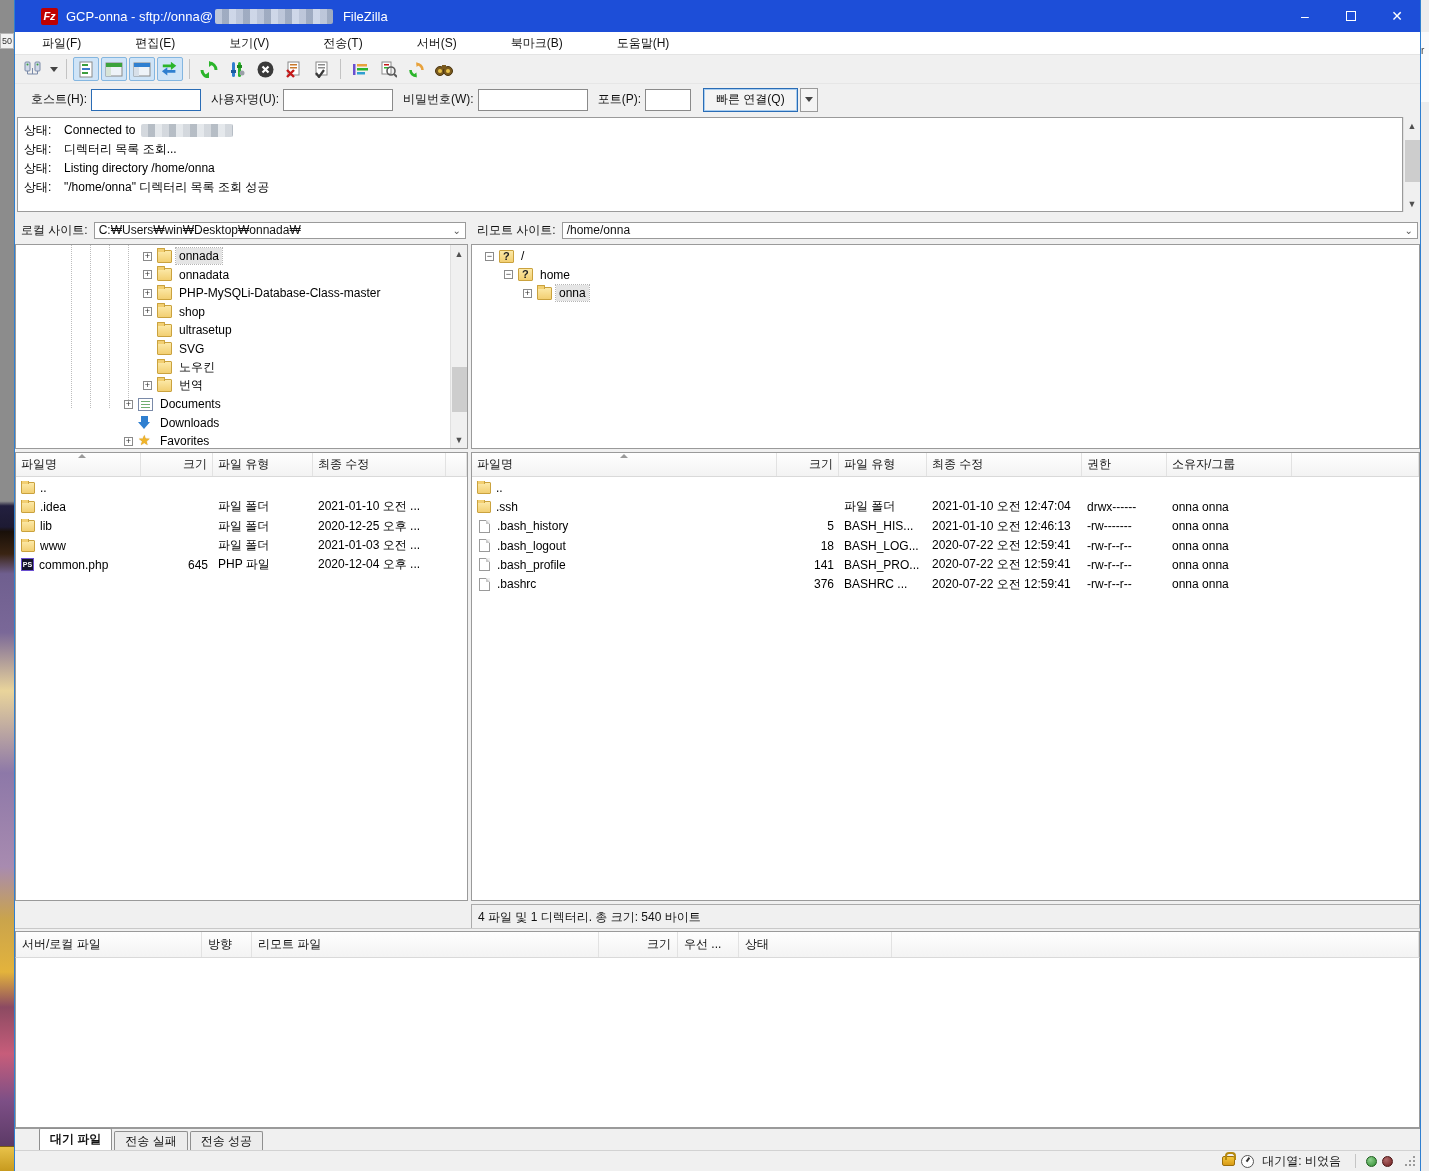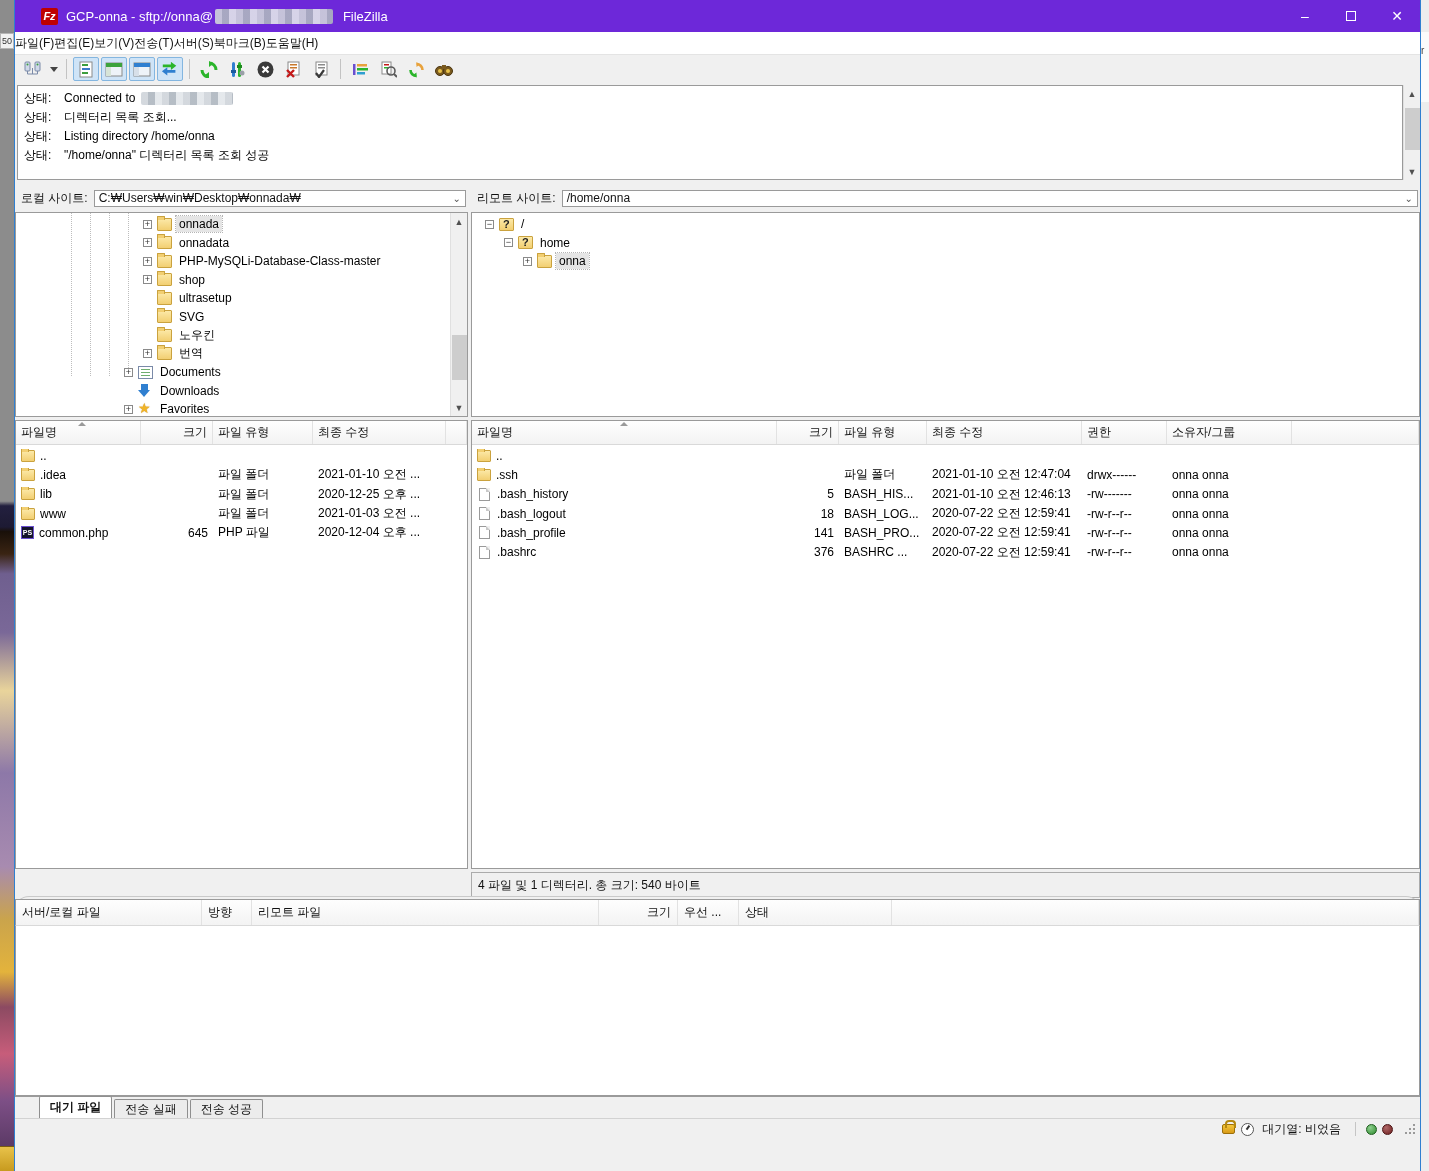--- a/index.html
+++ b/index.html
@@ -10,32 +10,32 @@
   .bg-left{position:absolute;left:0;top:0;width:14px;height:1171px;
     background:linear-gradient(180deg,#8c8c8c 0%,#8c8c8c 42.8%,#23203f 43.2%,#1d1a33 45%,#191009 45.4%,#3a2413 47.3%,#6f5f8f 49%,#7a6898 54%,#e9d49b 59%,#8d78a8 66%,#a88bb0 74%,#caa44c 78.5%,#e3b33c 83%,#8c4a62 86%,#c75d7a 90%,#7d4f86 94%,#4a2f55 100%);}
   .bg-left-tag{position:absolute;left:0;top:33px;width:14px;height:16px;background:#f2f2f2;border:1px solid #b5b5b5;font-size:9px;color:#333;text-align:center;line-height:14px;}
   .bg-left-gold{position:absolute;left:0;top:1146px;width:14px;height:25px;background:linear-gradient(180deg,#e8c24a,#c79a1e);border-top:1px solid #7a5c10;}
   .bg-right{position:absolute;right:0;top:0;width:8px;height:1171px;background:#ededed;}
   .bg-right-top{position:absolute;right:0;top:32px;width:8px;height:70px;background:#fbfbfb;color:#444;font-size:10px;overflow:hidden;line-height:38px;}
 
   
   .win{position:absolute;left:14px;top:0;width:1407px;height:1171px;background:#f0f0f0;border-left:1px solid #2f7fd0;border-right:1px solid #2f7fd0;display:flex;flex-direction:column;}
 
-  .titlebar{height:32px;background:#6d28d9;display:flex;align-items:center;color:#fff;font-size:13px;flex:0 0 auto;}
+  .titlebar{height:32px;background:#1d4ed8;display:flex;align-items:center;color:#fff;font-size:13px;flex:0 0 auto;}
   .tb-icon{width:17px;height:17px;margin:0 8px 0 26px;background:#bf0000;border-radius:2px;color:#fff;font-size:11px;font-weight:bold;font-style:italic;text-align:center;line-height:17px;flex:0 0 auto;}
   .tb-title{white-space:nowrap;}
   .redact{display:inline-block;vertical-align:middle;height:15px;border-radius:2px;
     background:repeating-linear-gradient(90deg,#cfd4da 0 7px,#aeb6bf 7px 14px,#e2e6ea 14px 21px);opacity:.9;}
   .tb-redact{width:118px;margin:0 10px 0 2px;}
   .tb-spacer{flex:1;}
   .cap-btn{width:46px;height:32px;display:flex;align-items:center;justify-content:center;color:#fff;font-size:14px;}
   .cap-max i{display:block;width:10px;height:10px;border:1px solid #fff;}
 
   .menubar{height:23px;background:#fff;display:flex;align-items:center;font-size:12px;color:#111;border-bottom:1px solid #e4e4e4;flex:0 0 auto;}
-  .menu-item{padding:0 0;height:100%;display:flex;align-items:center;}
+  .menu-item{padding:0 27px;height:100%;display:flex;align-items:center;}
 
   
   .toolbar{height:28px;background:#f0f0f0;display:flex;align-items:center;padding-left:4px;flex:0 0 auto;}
   .tbtn{width:26px;height:24px;display:flex;align-items:center;justify-content:center;margin:0 1px;border:1px solid transparent;border-radius:2px;position:relative;}
   .tbtn.pressed{background:#cfe4f7;border-color:#84b6e0;}
   .tbtn svg{display:block;}
   .tsep{width:1px;height:20px;background:#c3c3c3;margin:0 5px;}
   .tcaret{width:14px;height:24px;display:flex;align-items:center;justify-content:center;}
   .caret{width:0;height:0;border-left:4px solid transparent;border-right:4px solid transparent;border-top:5px solid #444;}
 
@@ -113,21 +113,21 @@
   .fico-file{width:11px;height:13px;background:#fff;border:1px solid #9a9a9a;margin:0 2px;}
   .fico-file::after{content:"";position:absolute;right:-1px;top:-1px;border-top:4px solid #f0f0f0;border-left:4px solid #c9c9c9;}
   .fico-ps{width:13px;height:13px;background:#14142b;border:1px solid #6a4fd0;color:#fff;font-size:7px;font-weight:bold;text-align:center;line-height:12px;}
   .fico-ps::after{content:"PS";}
   .pane.left .lheader,.pane.left .lrow{grid-template-columns:125px 72px 100px 133px 1fr;}
   .pane.right .lheader,.pane.right .lrow{grid-template-columns:305px 62px 88px 155px 85px 125px 1fr;}
 
   .dirstatus{height:26px;margin-top:3px;background:#f0f0f0;border:1px solid #ababab;display:flex;align-items:center;font-size:12px;color:#111;padding:0 6px;flex:0 0 auto;}
 
   
-  .queue{height:200px;background:#f0f0f0;padding-top:2px;display:flex;flex-direction:column;flex:0 0 auto;border-top:1px solid #c9c9c9;border-radius:14px;}
+  .queue{height:200px;background:#f0f0f0;padding-top:2px;display:flex;flex-direction:column;flex:0 0 auto;border-top:1px solid #c9c9c9;}
   .qheaderwrap{border:1px solid #9a9a9a;border-bottom:none;background:linear-gradient(#fefefe,#f3f3f3);height:26px;flex:0 0 auto;}
   .qheader{display:grid;grid-template-columns:186px 50px 347px 79px 61px 153px 1fr;height:100%;font-size:12px;color:#111;}
   .qcell{display:flex;align-items:center;padding:0 6px;border-right:1px solid #e2e2e2;white-space:nowrap;overflow:hidden;}
   .qcell.num{justify-content:flex-end;}
   .qbody{flex:1;background:#fff;border:1px solid #9a9a9a;border-top:1px solid #d9d9d9;}
 
   .tabs{height:22px;background:#f0f0f0;display:flex;align-items:flex-end;padding-left:24px;gap:2px;flex:0 0 auto;border-top:1px solid #9a9a9a;}
   .tab{height:19px;padding:0 10px;font-size:12px;color:#111;background:#ececec;border:1px solid #8f8f8f;border-bottom:none;display:flex;align-items:center;border-radius:2px 2px 0 0;}
   .tab.active{background:#fff;height:22px;margin-top:-2px;font-weight:bold;}
 
@@ -293,20 +293,34 @@
         <svg width="18" height="15">
           <circle cx="5" cy="9" r="4.5" fill="#7a5a1e" stroke="#4a3510"></circle>
           <circle cx="13" cy="9" r="4.5" fill="#7a5a1e" stroke="#4a3510"></circle>
           <circle cx="5" cy="9" r="2" fill="#e8c24a"></circle>
             <circle cx="13" cy="9" r="2" fill="#e8c24a"></circle>
           <rect x="7" y="3" width="4" height="4" fill="#7a5a1e"></rect>
         </svg>
       </div>
     </div>
 
+    <div class="qc">
+      <label>호스트(H):</label>
+      <input class="host" value="" style="">
+      <label>사용자명(U):</label>
+      <input class="mid" value="" style="">
+      <label>비밀번호(W):</label>
+      <input class="mid" value="" style="">
+      <label>포트(P):</label>
+      <input class="port" value="" style="">
+      <div class="qc-btn">빠른 연결(Q)</div>
+      <div class="qc-drop">
+          <span class="caret"></span>
+        </div>
+    </div>
 
     <div class="logwrap">
       <div class="log">
           <div class="log-line">
             <span class="log-label">상태:</span>
             <span>Connected to</span>
             <span class="redact log-redact"></span>
           </div>
           <div class="log-line">
             <span class="log-label">상태:</span>

